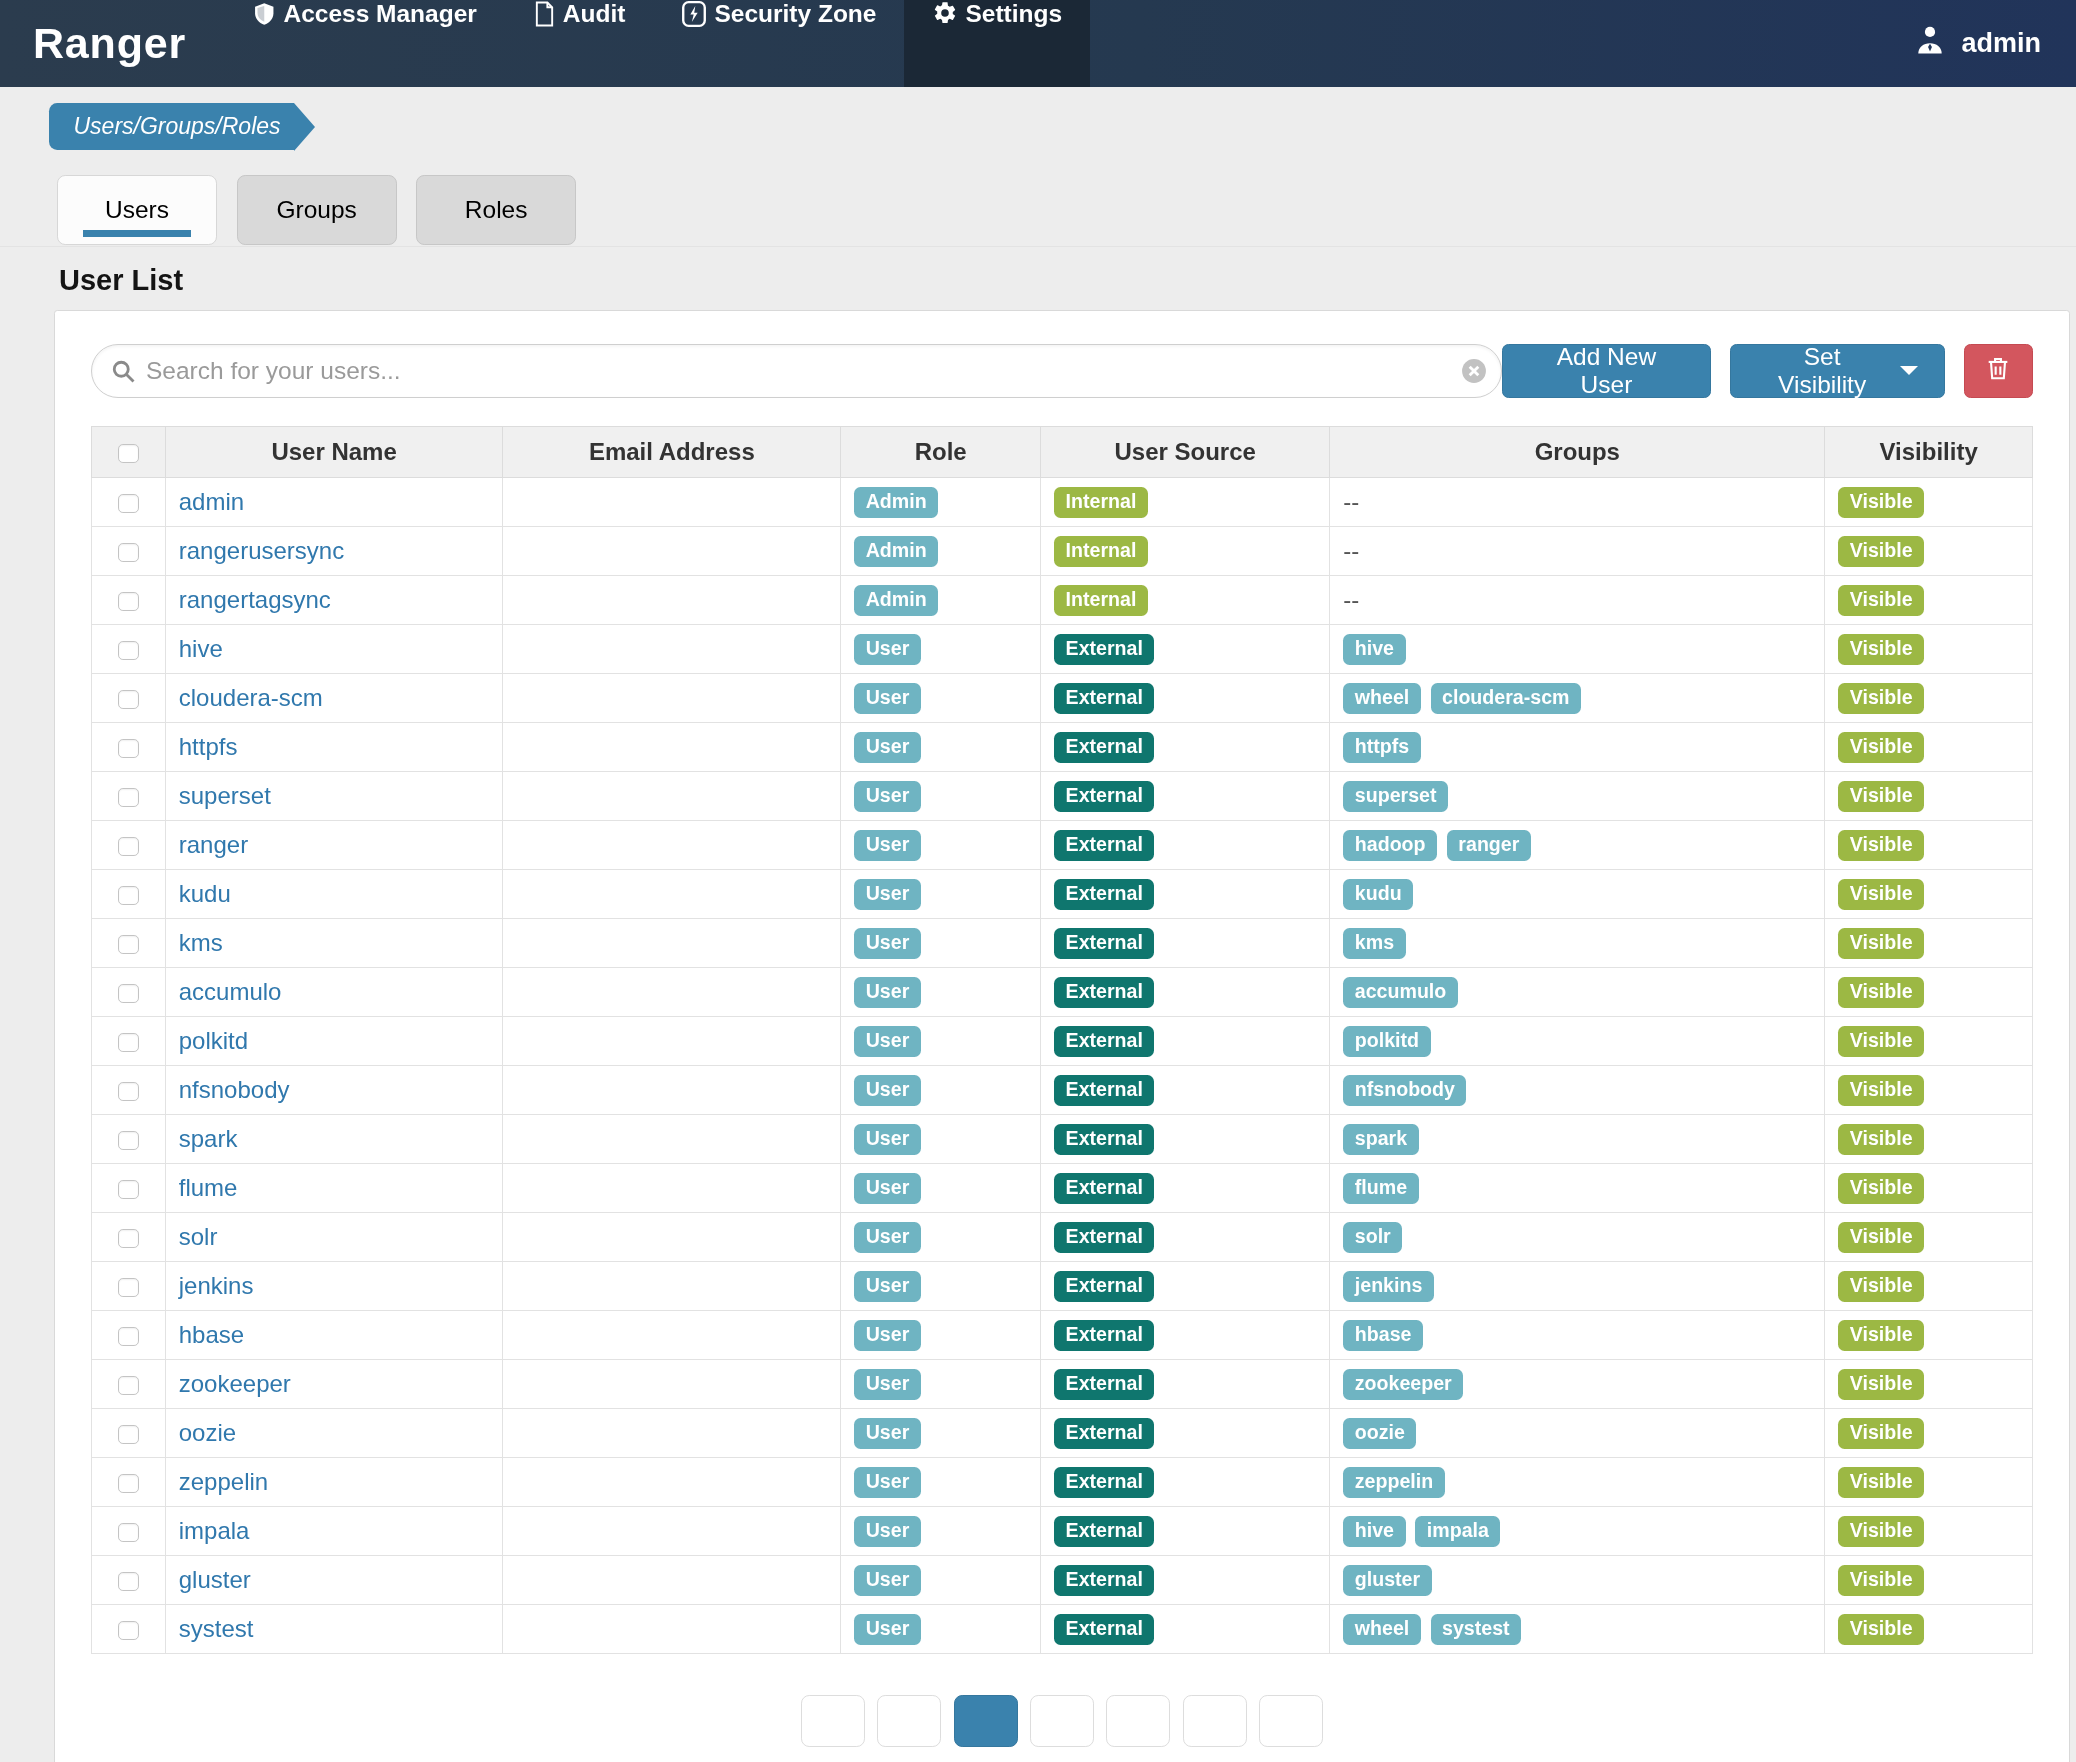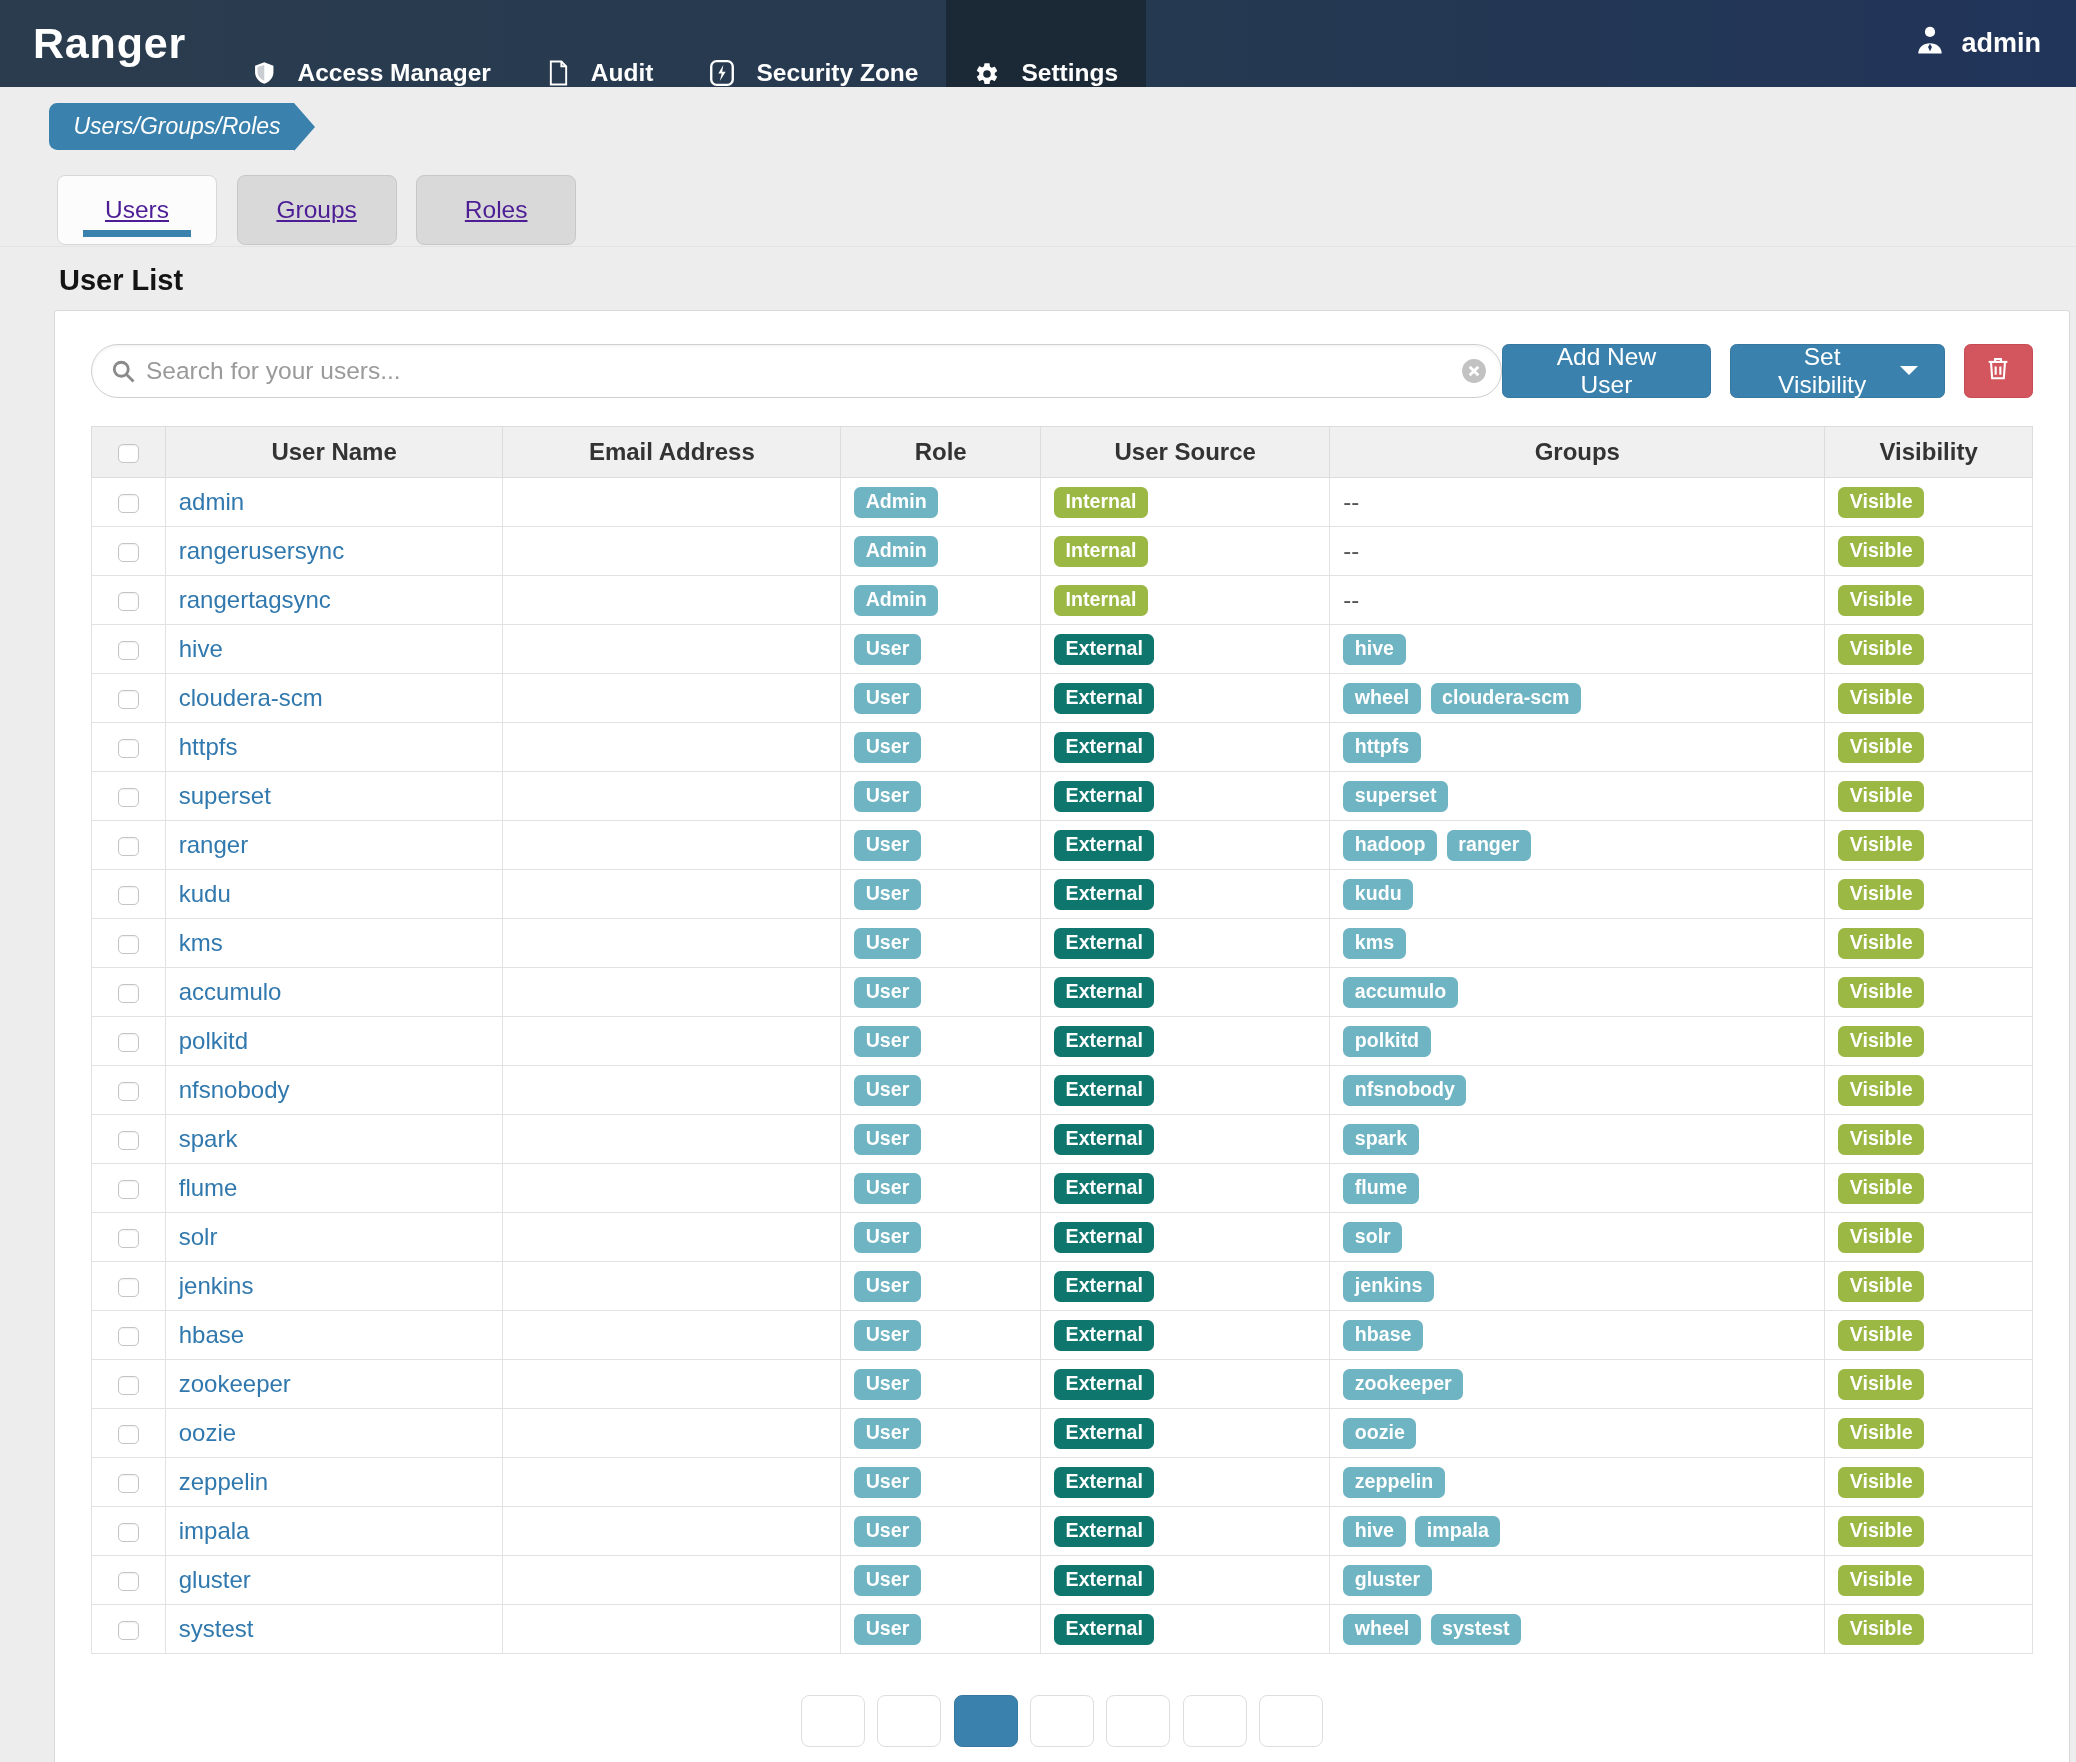--- a/index.html
+++ b/index.html
@@ -4,42 +4,42 @@
 <style>
   * { margin:0; padding:0; box-sizing:border-box; }
   html,body { width:2077px; height:1763px; overflow:hidden;
     font-family:"Liberation Sans", sans-serif; background:#ededed; }
 
   
   .navbar { height:87px; display:flex; align-items:stretch;
     background:linear-gradient(90deg,#2b3c4e 0%,#253950 55%,#21345a 100%); }
   .brand { display:flex; align-items:center; color:#fff; font-size:43px; font-weight:800;
     letter-spacing:0.8px; padding:0 38px 0 33px; }
-  .nav-item { display:flex; align-items:flex-end; gap:21px; color:#fff; font-size:24.5px;
+  .nav-item { display:flex; align-items:flex-start; gap:7px; color:#fff; font-size:24.5px;
     font-weight:700; padding:0 28px; cursor:pointer; }
   .nav-item.active { background:#1b2836; }
   .nav-item svg { display:block; }
   .nav-user { margin-left:auto; display:flex; align-items:center; gap:13px; color:#fff;
     font-size:27px; font-weight:700; padding-right:36px; cursor:pointer; }
 
   
   .crumb-wrap { margin:16.4px 0 0 49px; display:inline-flex; align-items:center; }
   .crumb { position:relative; display:inline-flex; align-items:center; height:47px;
     background:#3a82ad; color:#fff; font-size:23px; padding:0 13px 0 24.5px;
     border-radius:8.2px 0 0 8.2px;font-style:italic; }
   .crumb::after { content:""; position:absolute; left:100%; top:0;
     border-top:24px solid transparent; border-bottom:24px solid transparent;
     border-left:21px solid #3a82ad; }
 
   
   .tabstrip { margin-top:24.5px; padding-left:57px; display:flex; gap:19.6px;
     border-bottom:1.6px solid #e3e3e3; padding-bottom:0; align-items:flex-end; }
   .tab { width:160px; height:70px; display:flex; align-items:center; justify-content:center;
-    font-size:24.5px; color:#4c1d95; background:#d9d9d9; border:1.6px solid #c7c7c7;
-    border-radius:8.2px; position:relative; cursor:pointer; margin-bottom:1.6px;text-decoration:underline; }
+    font-size:24.5px; color:#000000; background:#d9d9d9; border:1.6px solid #c7c7c7;
+    border-radius:8.2px; position:relative; cursor:pointer; margin-bottom:1.6px; }
   .tab.active { background:#fcfcfc; border-color:#d7d7d7; }
   .tab.active::after { content:""; position:absolute; bottom:7.4px; left:50%;
     transform:translateX(-50%); width:108px; height:6.5px; background:#3a82ad; }
 
   .page-title { margin:16.4px 0 13px 59px; font-size:29px; font-weight:bold; color:#141414; }
 
   
   .panel { margin:0 6.5px 0 54px; width:2016px; background:#fff;
     border:0.8px solid #d9d9d9; border-radius:3.3px; padding:33px 36px 0 36px; height:1457px; }
 

